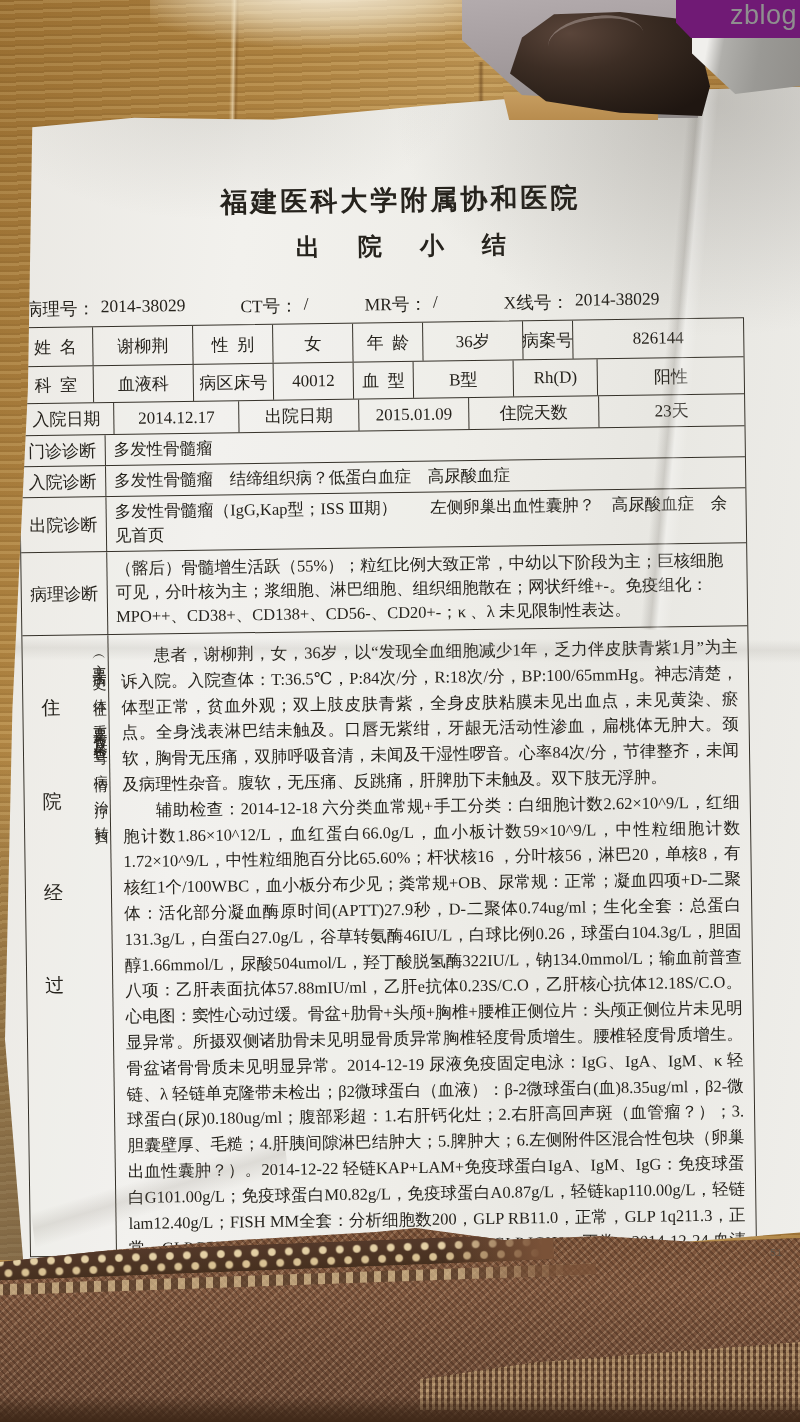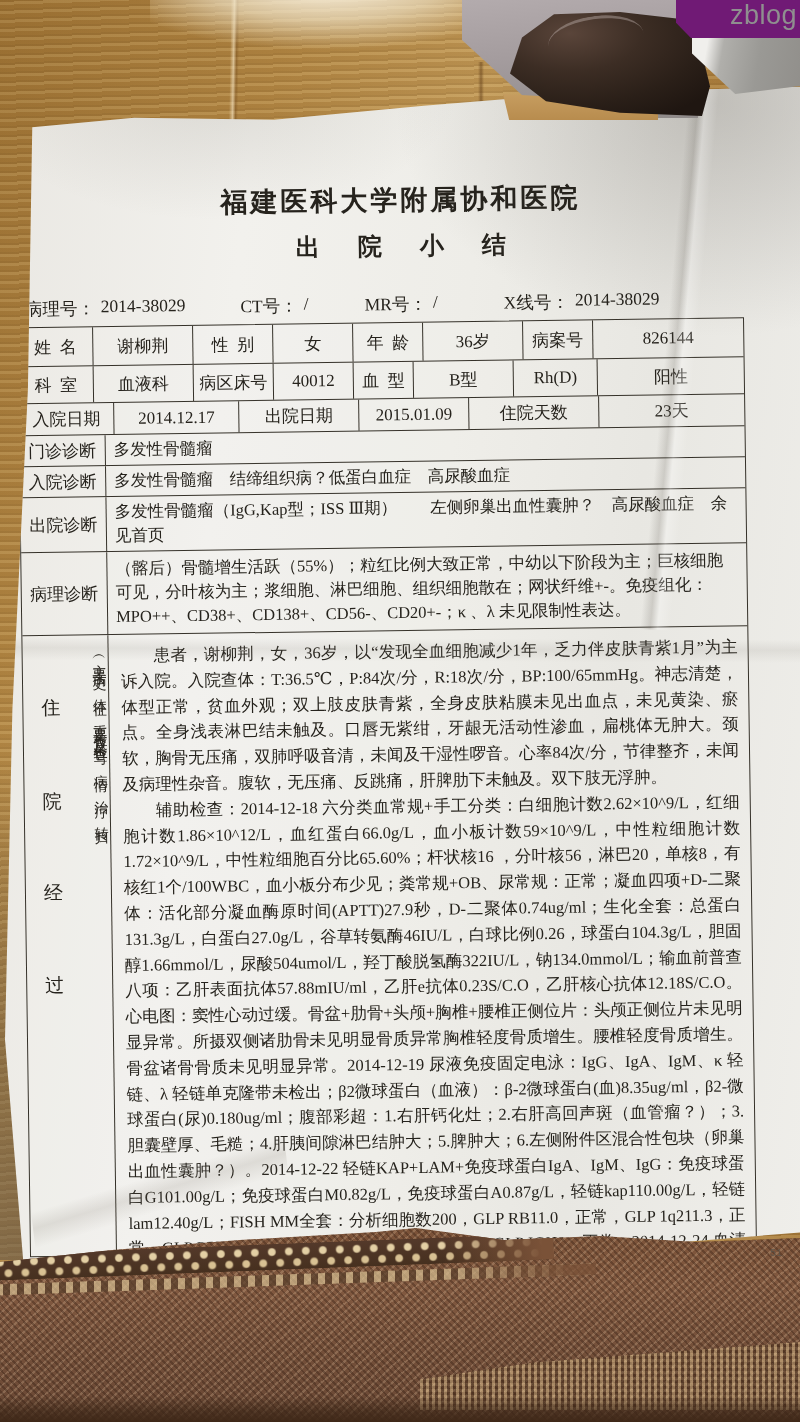--- a/index.html
+++ b/index.html
@@ -159,21 +159,21 @@
 
     <div class="grid">
 
       <div class="tr r1">
         <div class="td lab" style="width:75px">姓  名</div>
         <div class="td" style="width:100px">谢柳荆</div>
         <div class="td lab" style="width:80px">性  别</div>
         <div class="td" style="width:80px">女</div>
         <div class="td lab" style="width:70px">年  龄</div>
         <div class="td" style="width:100px">36岁</div>
-        <div class="td lab" style="width:70px">病案号</div>
+        <div class="td lab" style="width:50px">病案号</div>
         <div class="td" style="flex:1">826144</div>
       </div>
 
       <div class="tr r2">
         <div class="td lab" style="width:75px">科  室</div>
         <div class="td" style="width:100px">血液科</div>
         <div class="td lab" style="width:80px">病区床号</div>
         <div class="td" style="width:80px">40012</div>
         <div class="td lab" style="width:60px">血  型</div>
         <div class="td" style="width:100px">B型</div>

